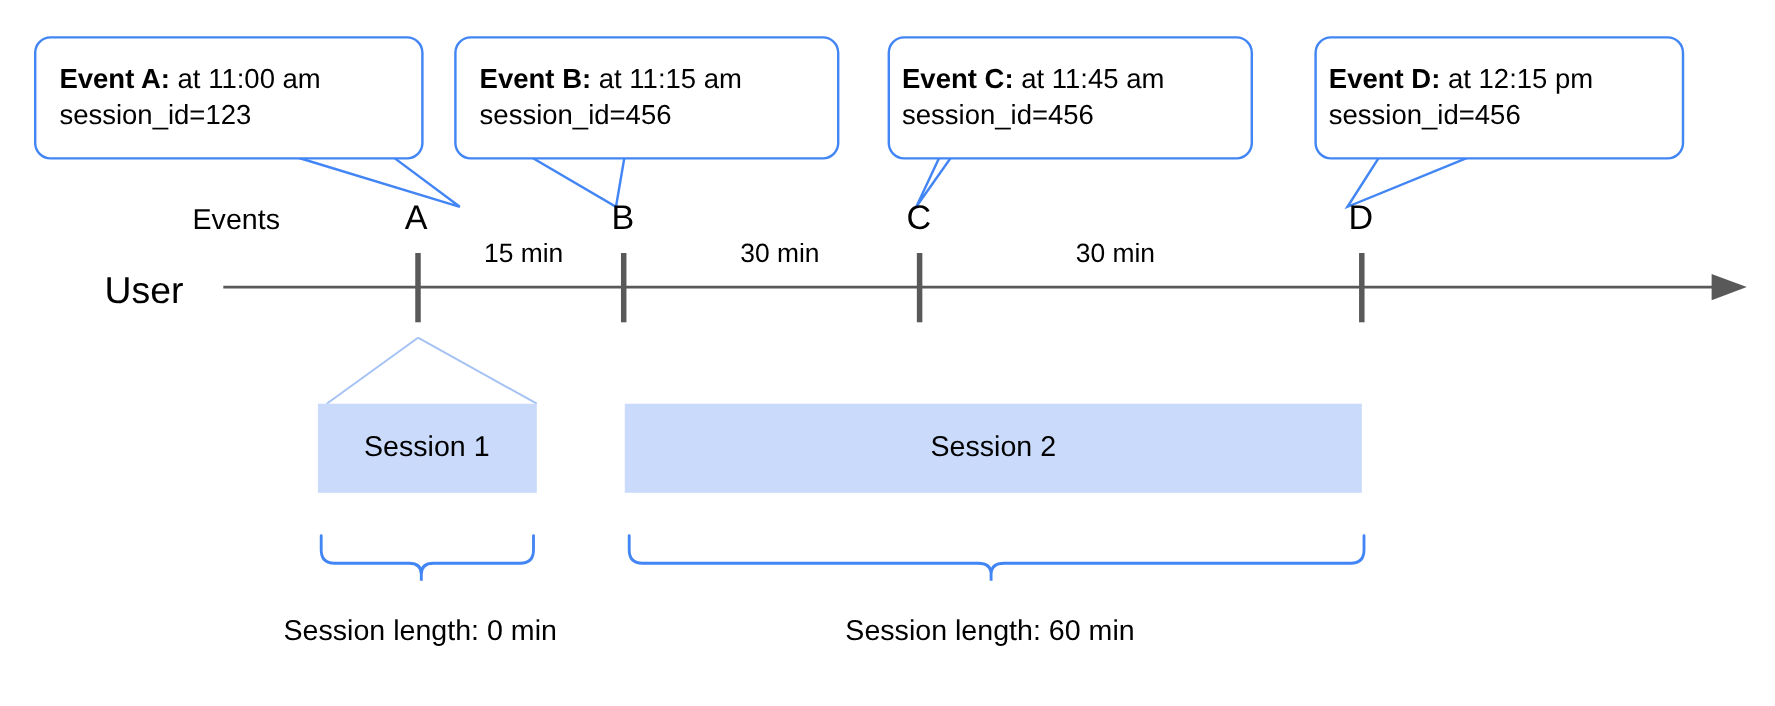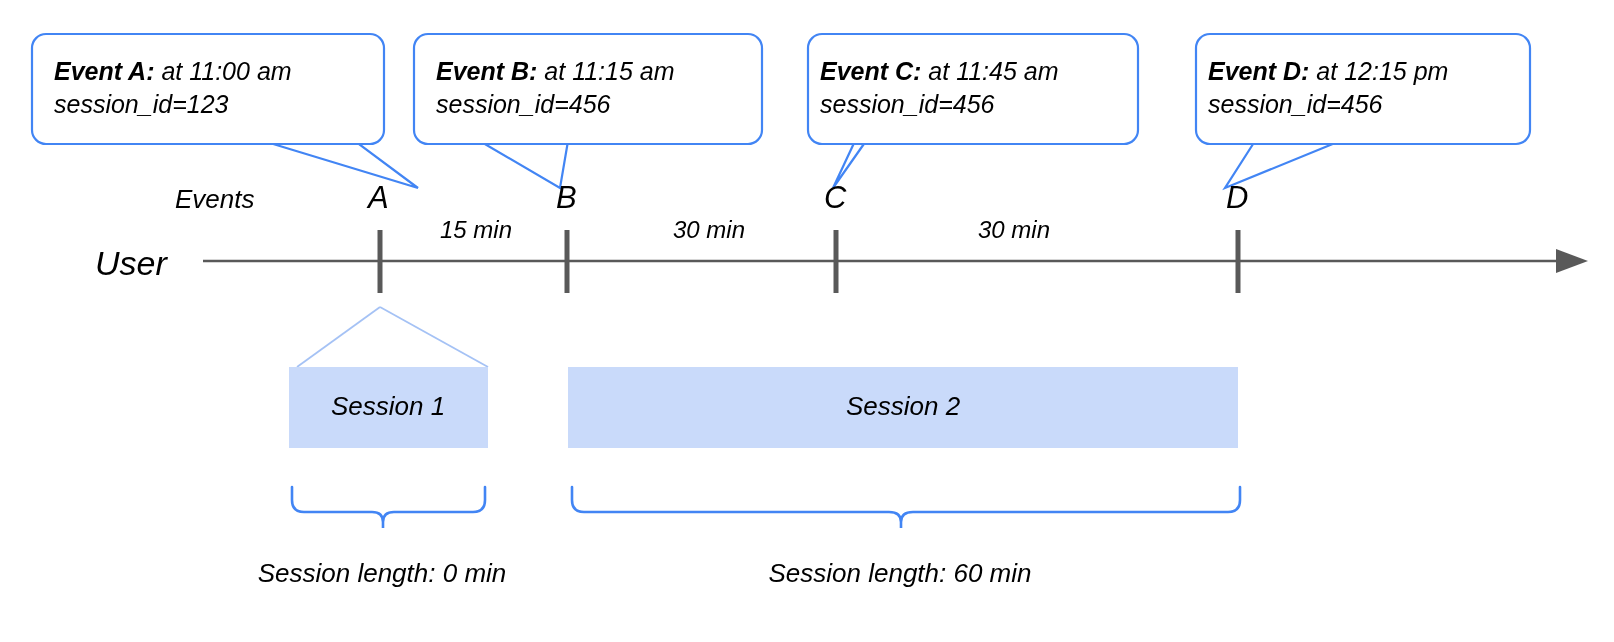--- a/index.html
+++ b/index.html
@@ -10,21 +10,20 @@
   body {
     width: 1614px;
     height: 642px;
     font-family: "Liberation Sans", sans-serif;
     overflow: hidden;
   }
   #diagram-root {
     position: relative;
     width: 1614px;
     height: 642px;
-    font-style: italic;
   }
   svg.diagram-layer {
     position: absolute;
     left: 0;
     top: 0;
     width: 1614px;
     height: 642px;
   }
   .callout-box {
     fill: #ffffff;

